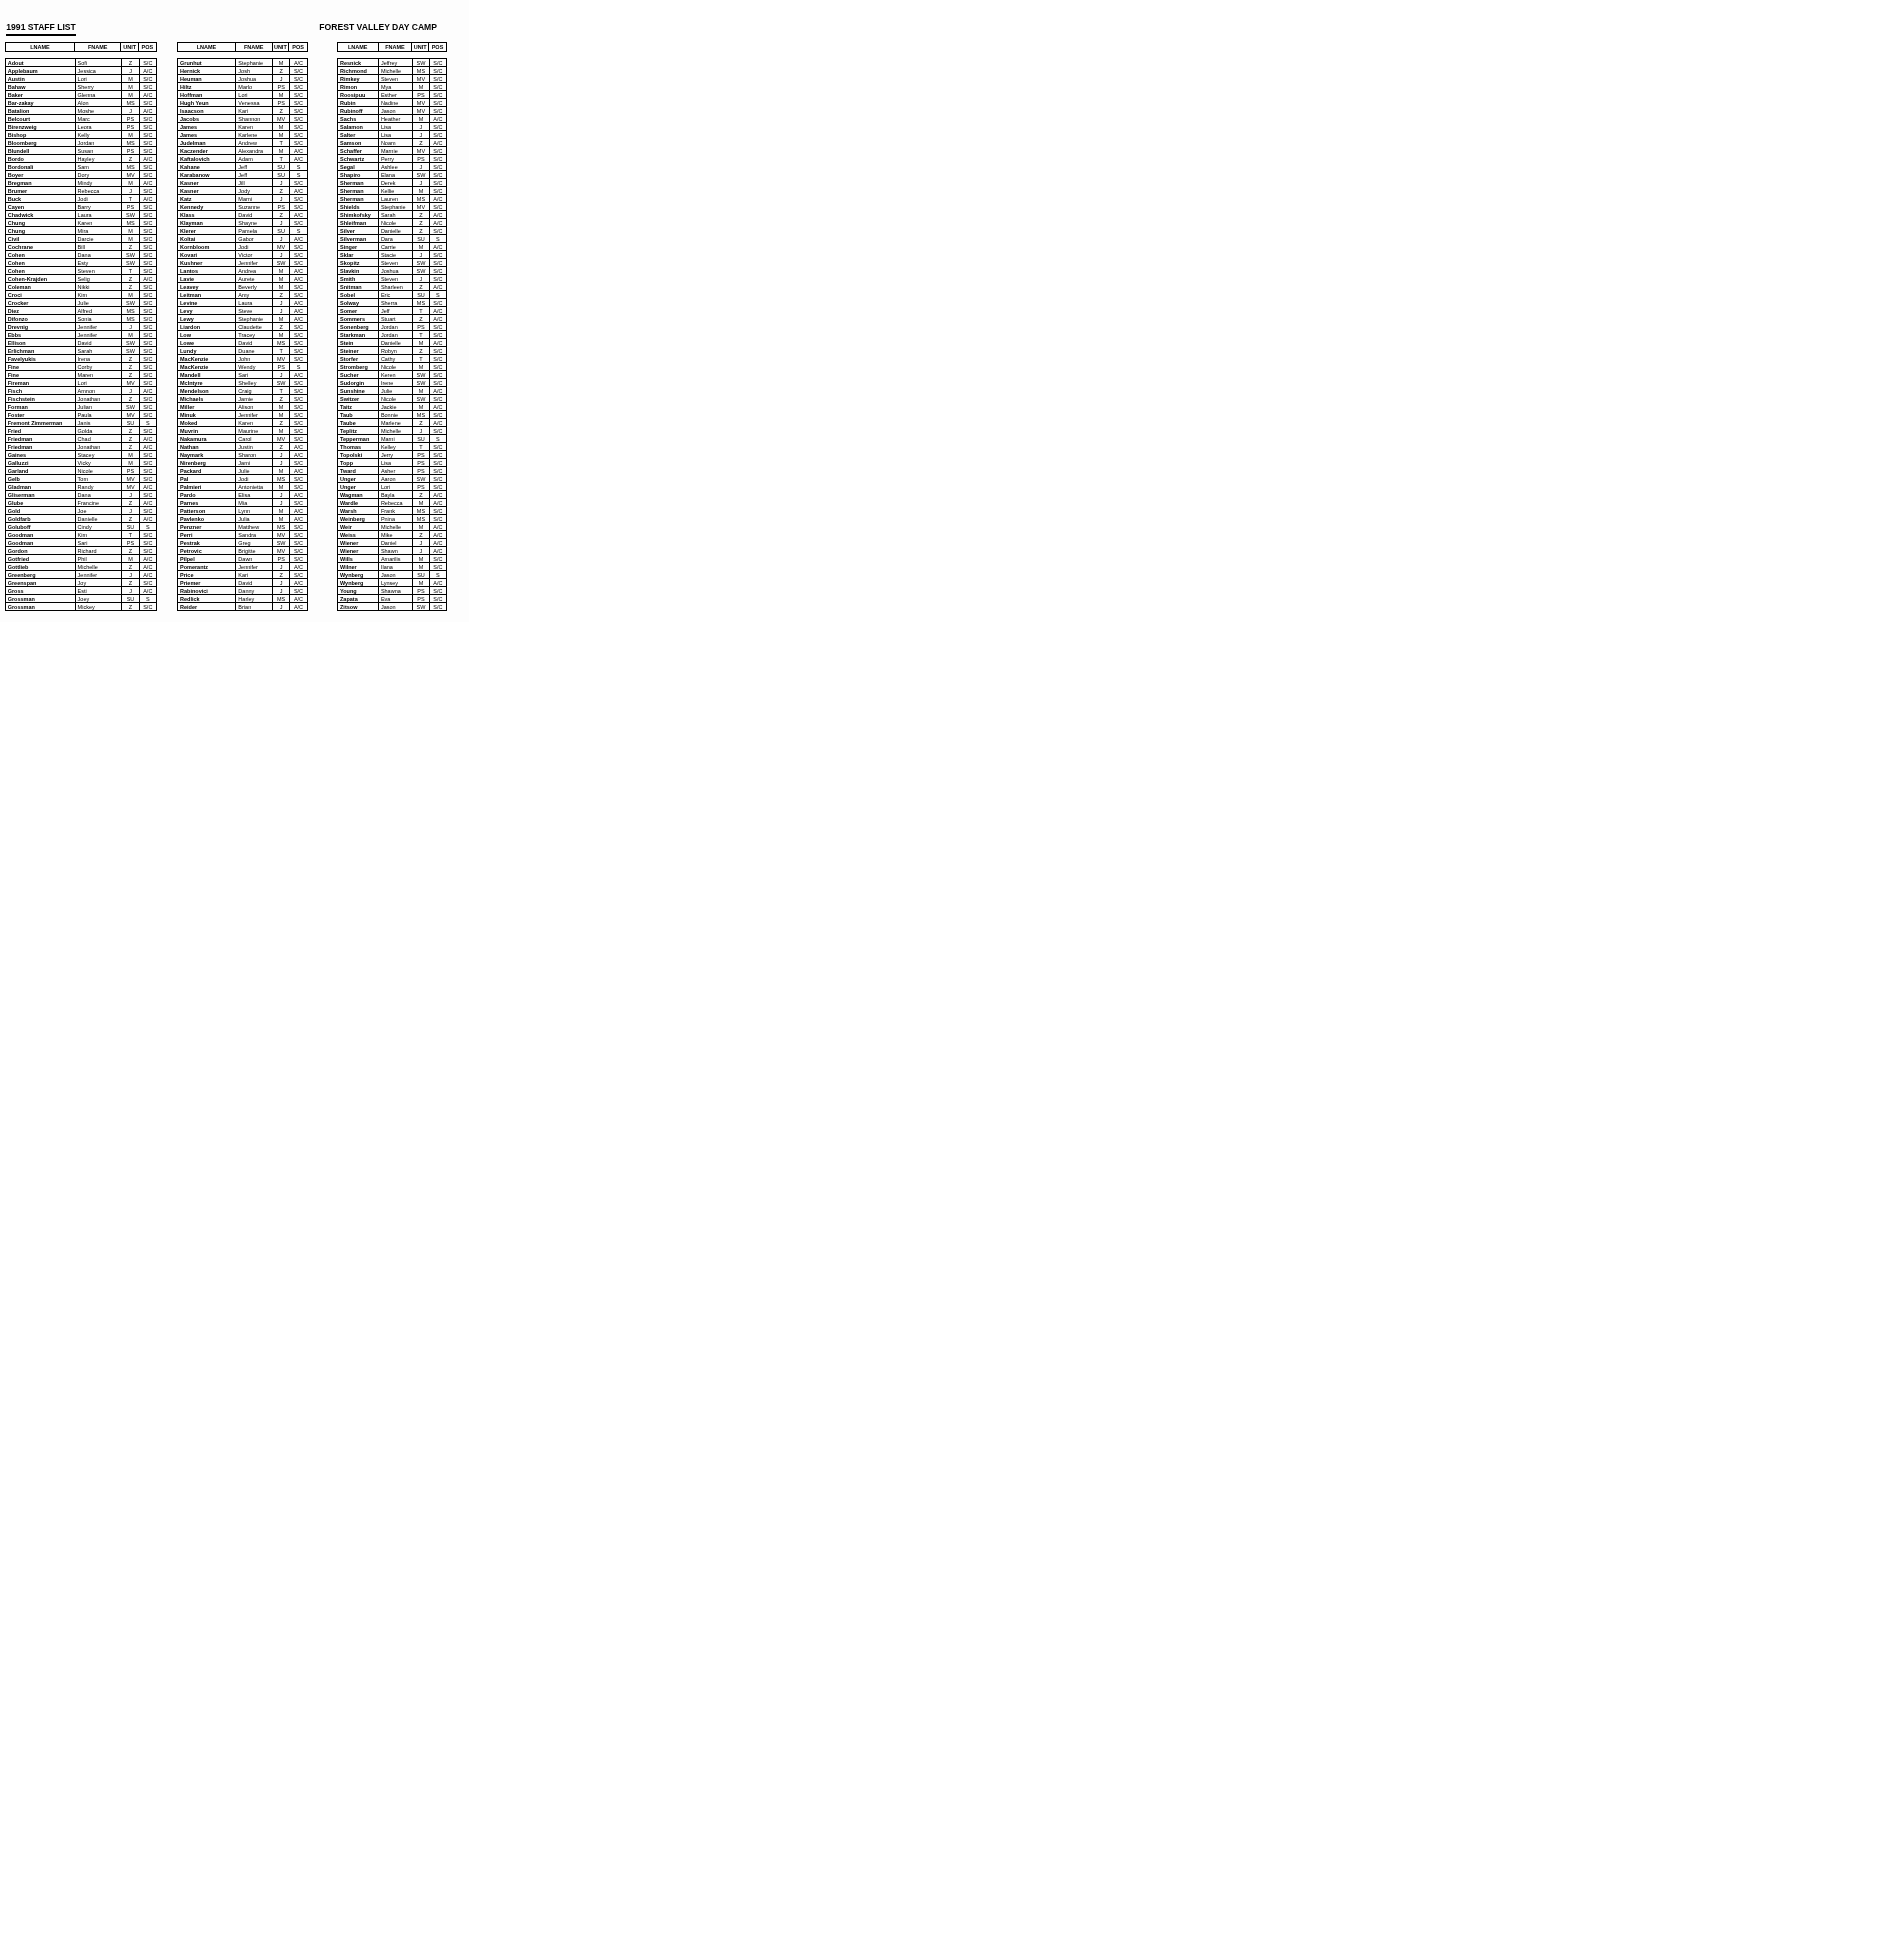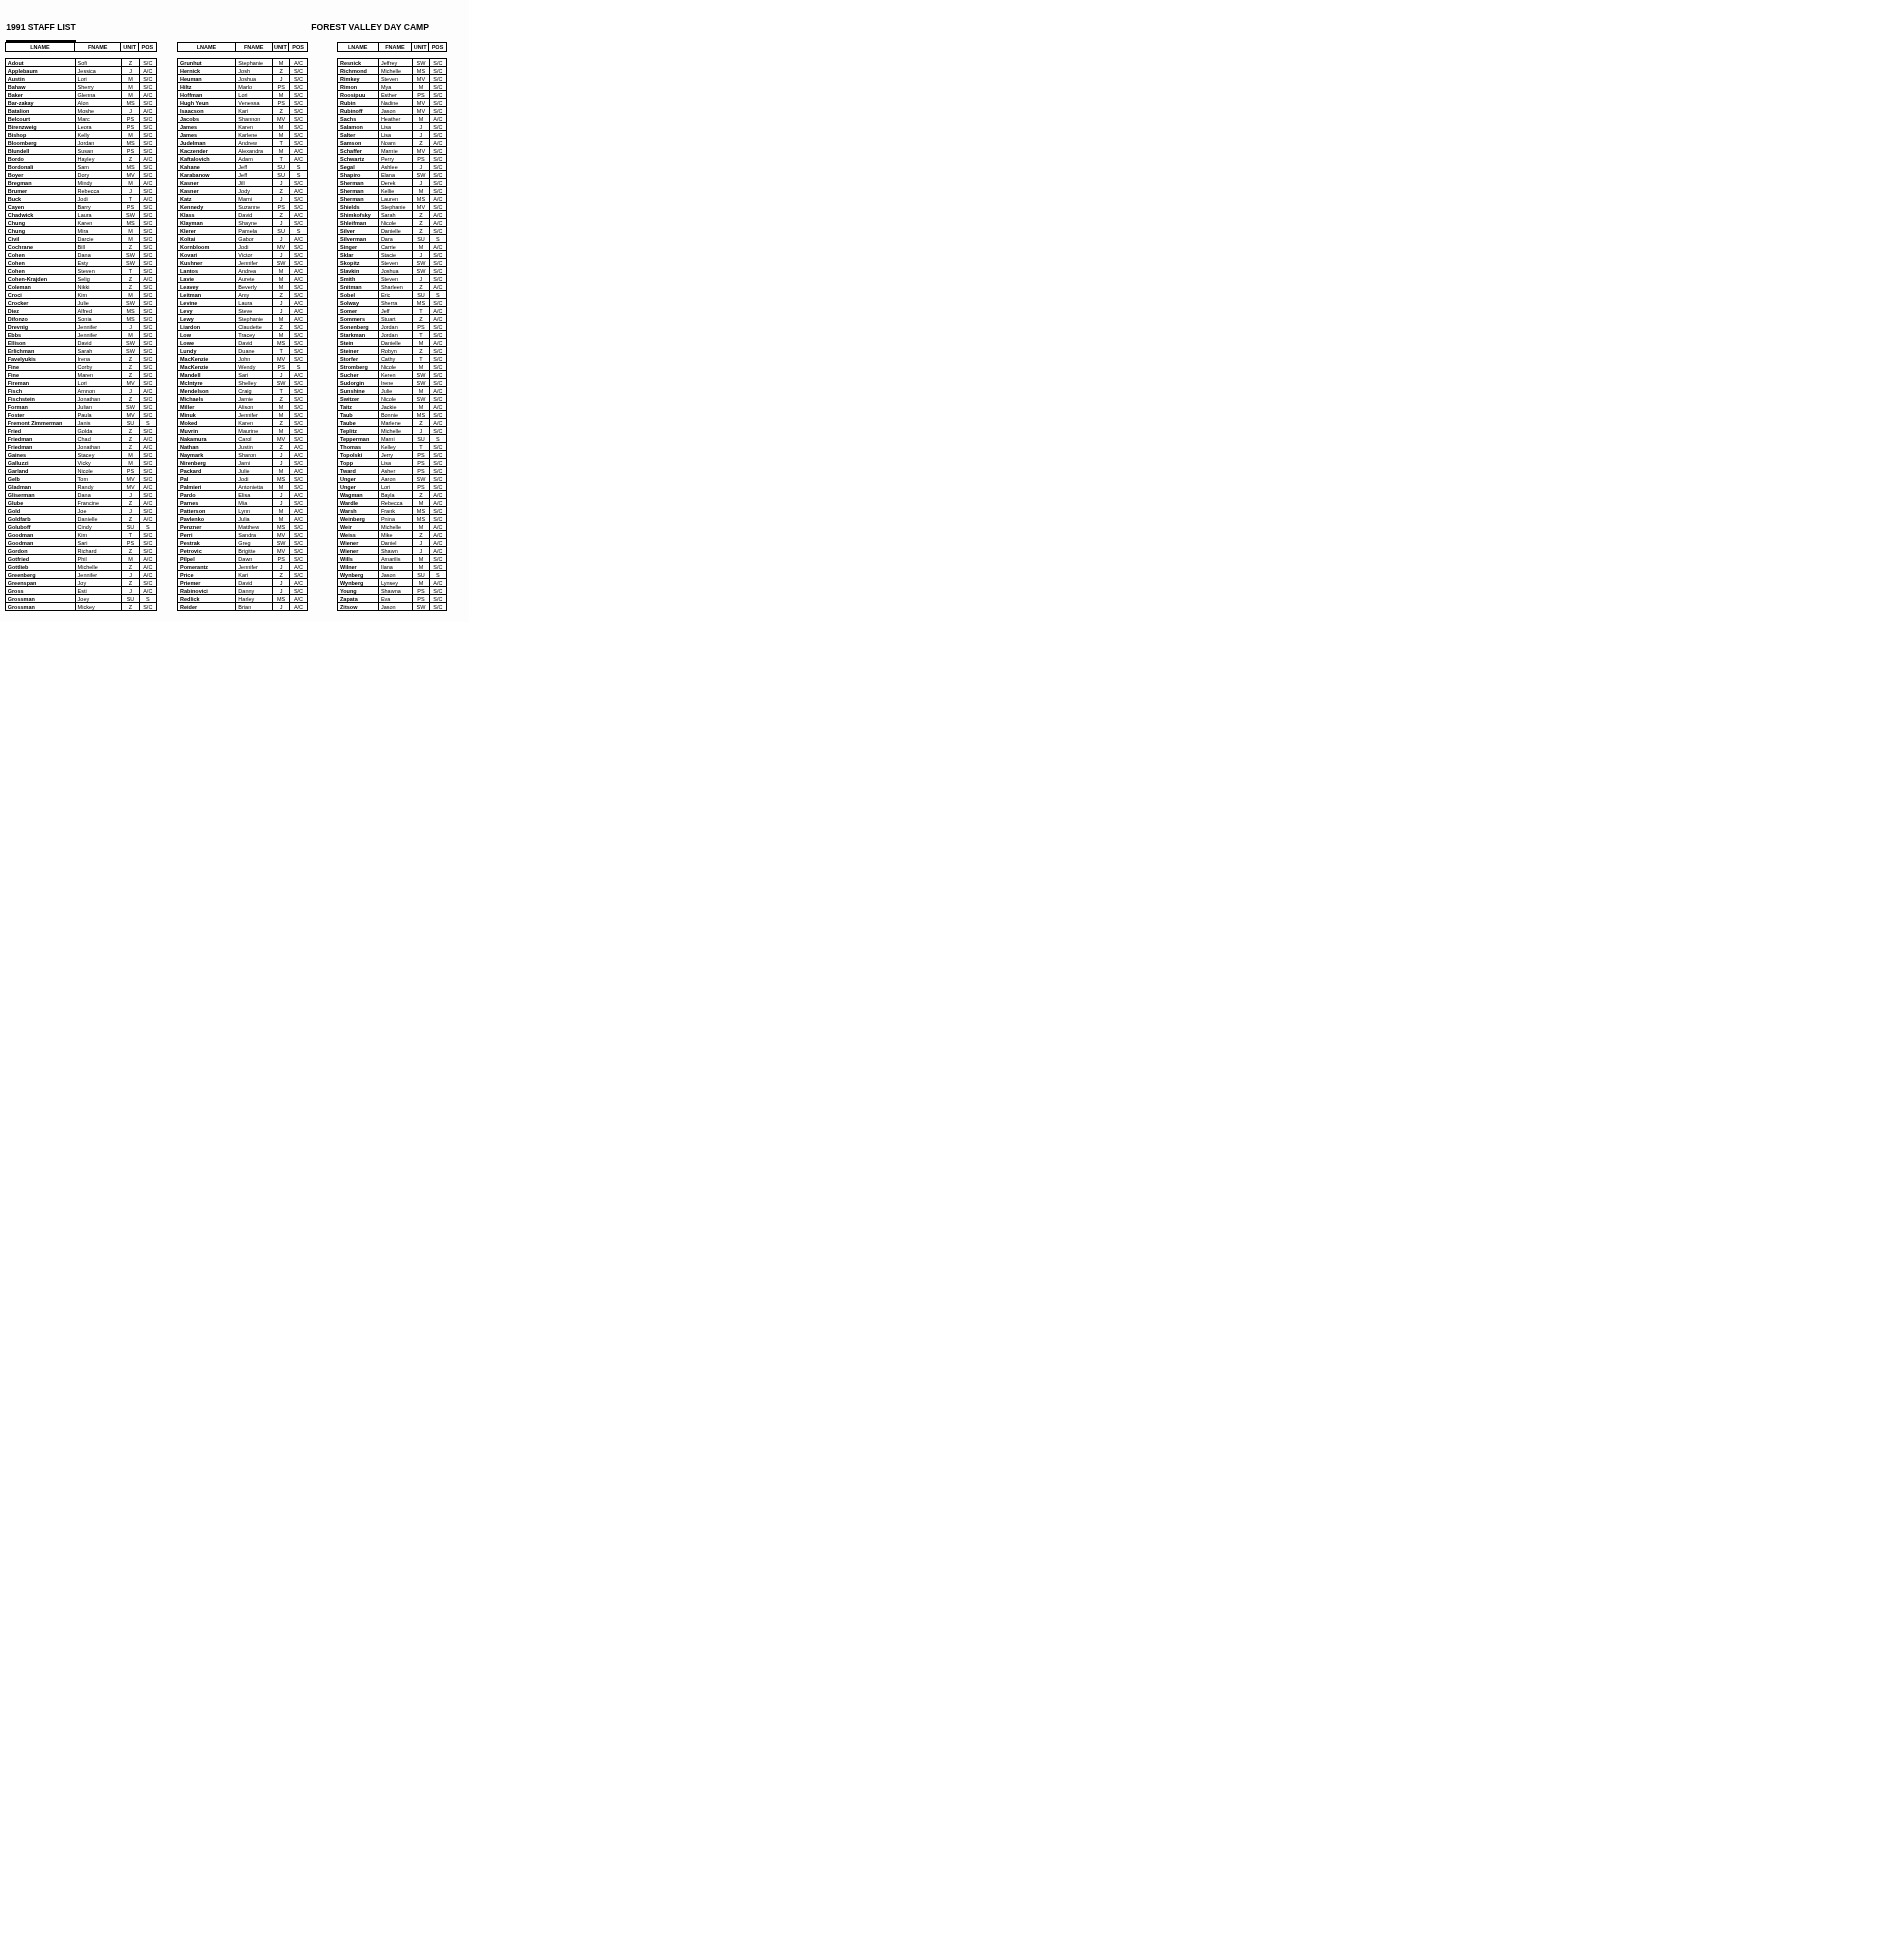--- a/index.html
+++ b/index.html
@@ -17,26 +17,26 @@
     overflow: hidden;
   }
   .title-left {
     position: absolute;
     left: 6.3px;
     top: 21.5px;
     font-size: 8.6px;
     font-weight: bold;
     letter-spacing: 0px;
     border-bottom: 2.3px solid #000;
-    padding-bottom: 8px;
+    padding-bottom: 2px;
     white-space: nowrap;
   }
   .title-right {
     position: absolute;
-    right: 40px;
+    right: 32px;
     top: 21.5px;
     font-size: 8.6px;
     font-weight: bold;
     white-space: nowrap;
   }
   .tcol { position: absolute; top: 42px; }
   .tcol1 { left: 4.7px;  width: 152px; }
   .tcol2 { left: 177px; width: 131px; }
   .tcol3 { left: 337px; width: 110px; }
 

